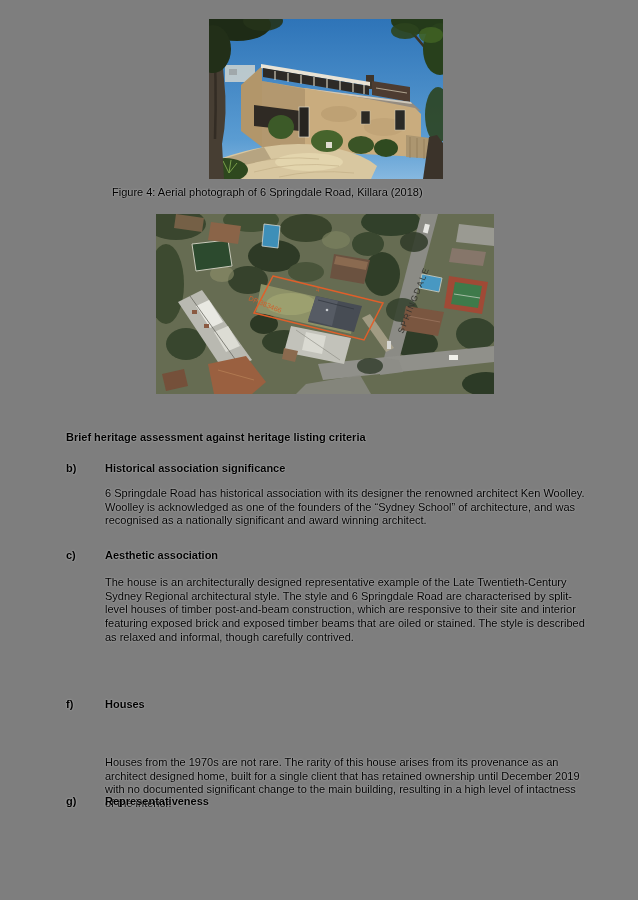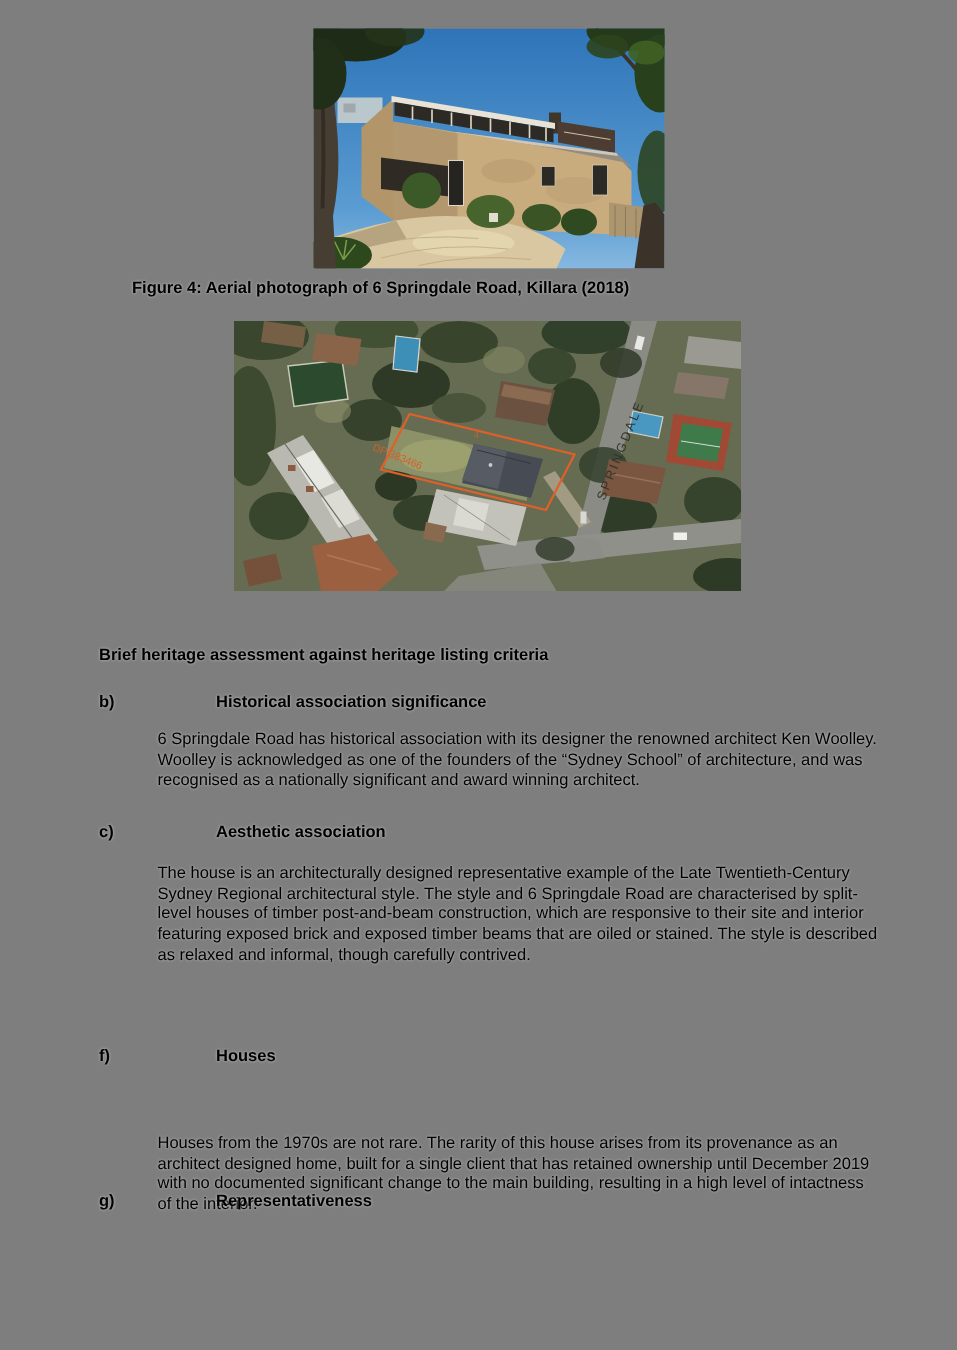--- a/index.html
+++ b/index.html
@@ -15,25 +15,25 @@
   figure{margin:0;padding:0;position:absolute;}
   .house-photo{left:209px;top:19px;width:234px;height:160px;}
   .aerial-photo{left:156px;top:214px;width:338px;height:180px;}
   figure svg{display:block;width:100%;height:100%;}
   .txt{
     position:absolute;
     font-size:11px;
     line-height:13.7px;
     text-shadow:0 0 2px rgba(255,255,255,0.55);
   }
-  .caption{left:56px;top:186px;font-weight:bold;padding-left:32px;}
+  .caption{left:80px;top:186px;font-weight:normal;padding-left:32px;}
   .heading{left:66px;top:431px;font-weight:bold;}
   .sec-head{left:66px;width:520px;font-weight:bold;}
   .sec-head .letter{position:absolute;left:0;top:0;}
-  .sec-head .title{position:absolute;left:39px;top:0;margin-left:39px;}
+  .sec-head .title{position:absolute;left:39px;top:0;}
   .para{left:105px;width:482px;margin:0;}
   .sh-b{top:462px}.p-b{top:487px}
   .sh-c{top:549px}.p-c{top:576px}
   .sh-f{top:698px}.p-f{top:756px}
   .sh-g{top:795px}
 </style>
 </head>
 <body>
 
 <div class="page">

